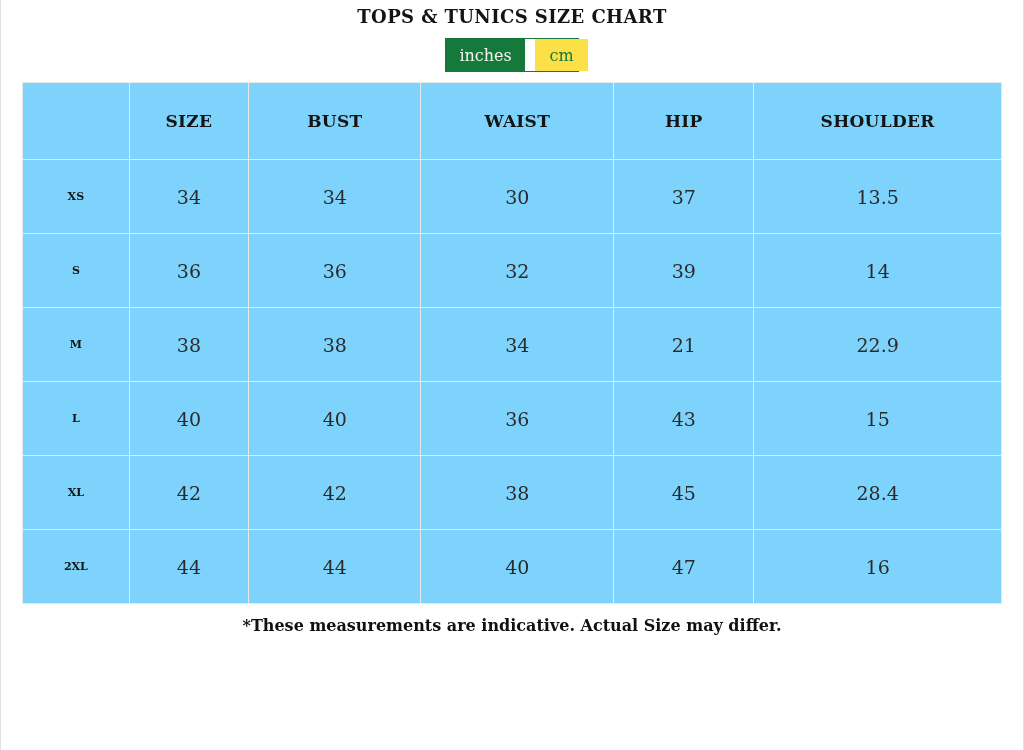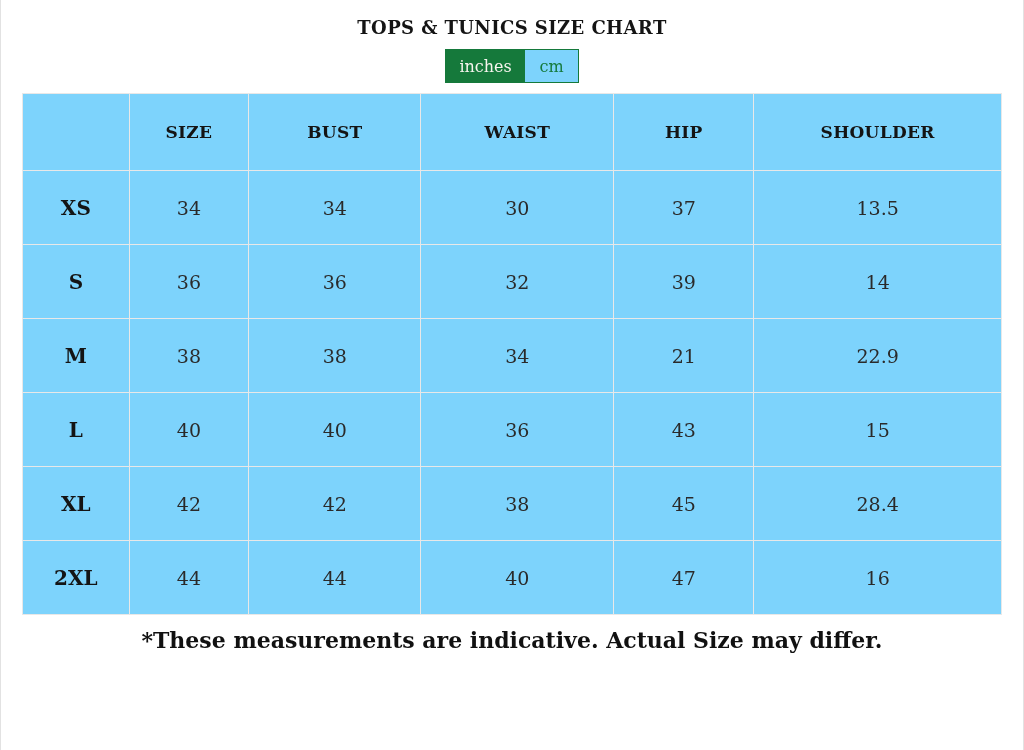--- a/index.html
+++ b/index.html
@@ -11,21 +11,21 @@
   .page {
     width: 1024px;
     height: 750px;
     background: #ffffff;
     border-left: 1px solid #e2e2e2;
     border-right: 1px solid #e2e2e2;
     overflow: hidden;
   }
   .chart-title {
     margin: 0;
-    padding-top: 17px;
+    padding-top: 6px;
     text-align: center;
     font-size: 18px;
     font-weight: bold;
     letter-spacing: 0.4px;
     color: #141414;
   }
   .unit-toggle {
     width: 134px;
     height: 34px;
     margin: 11px auto 0 auto;
@@ -43,22 +43,23 @@
     align-items: center;
     justify-content: center;
   }
   .unit-toggle .seg.active {
     flex: 0 0 60%;
     background: var(--green);
     color: #f7f5ee;
   }
   .unit-toggle .seg.inactive {
     flex: 0 0 40%;
-    background: #7dd3fc;
+    background: #fde047;
     color: var(--green);
+    margin-left: 10px;
   }
   table.size-table {
     width: 980px;
     margin: 10px auto 0 auto;
     border-collapse: collapse;
     table-layout: fixed;
   }
   .size-table th, .size-table td {
     border: 1px solid #e8e8e8;
     text-align: center;
@@ -67,33 +68,33 @@
   }
   .size-table thead th {
     height: 77px;
     font-size: 17px;
     font-weight: bold;
     letter-spacing: 0.3px;
     color: #141414;
   }
   .size-table tbody tr { height: 74px; }
   .size-table tbody th {
-    font-size: 20px;
+    font-size: 11px;
     font-weight: bold;
     color: #141414;
   }
   .size-table tbody td {
     font-size: 19px;
     font-weight: normal;
     color: #2a2a2a;
   }
   .footnote {
     margin: 12px 0 0 0;
     text-align: center;
-    font-size: 22px;
+    font-size: 16px;
     font-weight: bold;
     color: #111111;
   }
 </style>
 </head>
 <body>
 
 <div class="page">
 
   <h1 class="chart-title">TOPS &amp; TUNICS SIZE CHART</h1>

